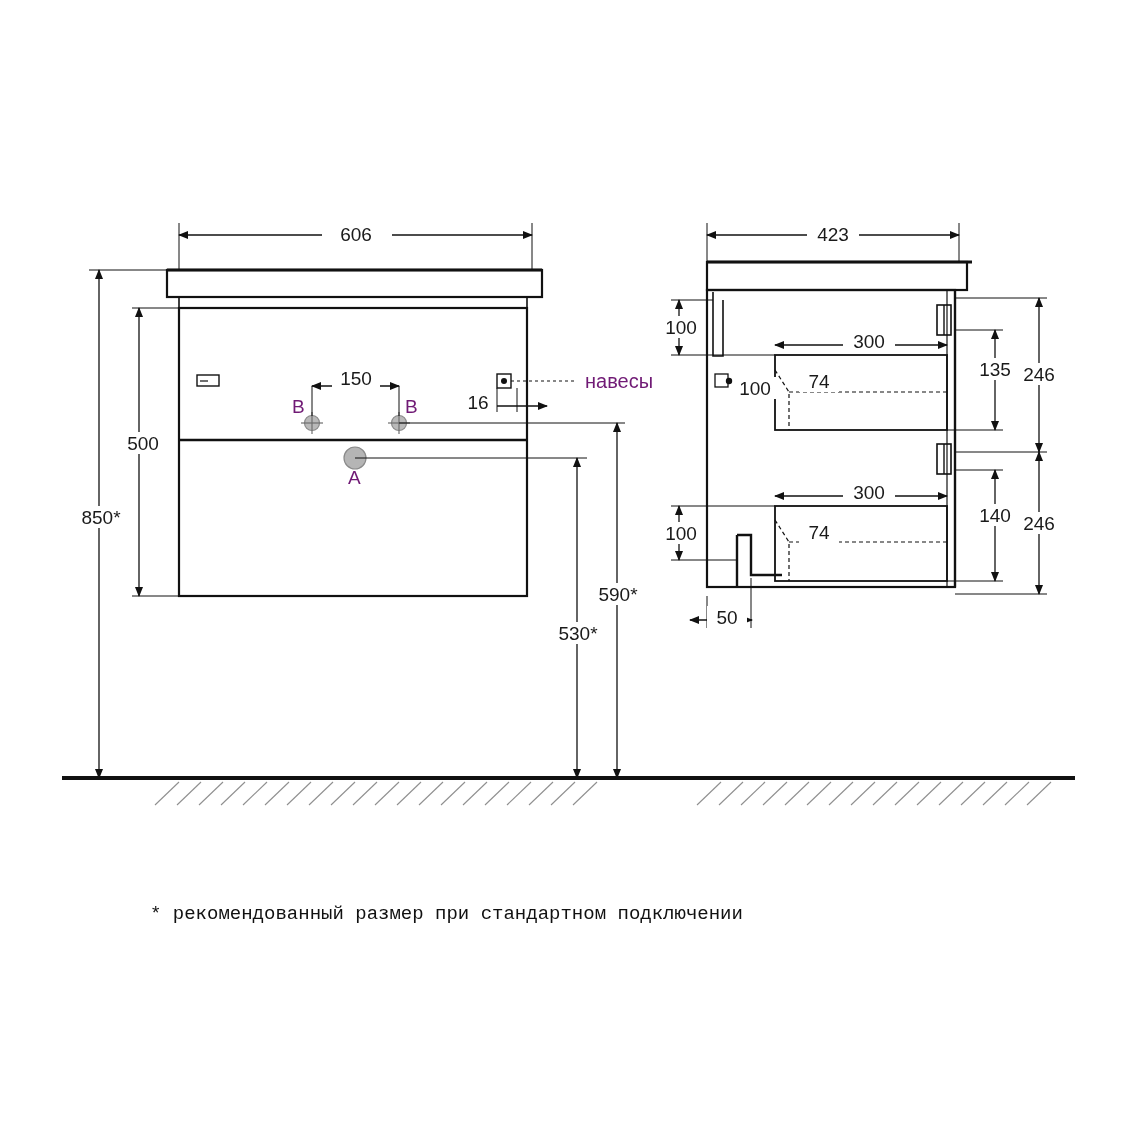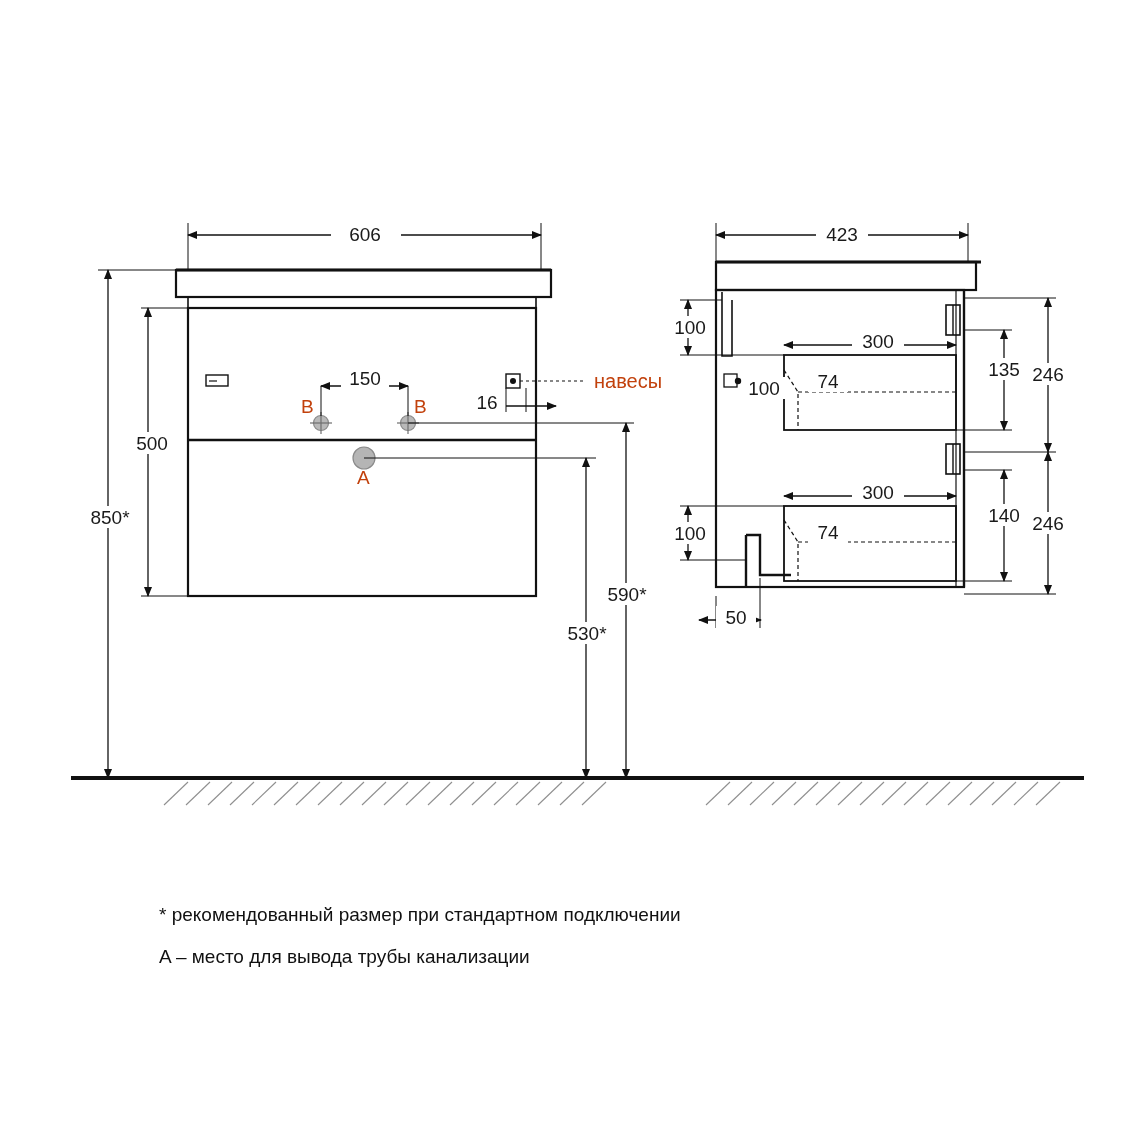--- a/index.html
+++ b/index.html
@@ -1,22 +1,22 @@
 <!DOCTYPE html>
 <html><head>
 <meta charset="utf-8">
 <style>
   html,body{margin:0;padding:0;background:#ffffff;}
   body{width:1123px;height:1123px;position:relative;font-family:"Liberation Sans",sans-serif;color:#000;}
-  #stage{position:absolute;left:16px;top:0;width:979px;height:1123px;padding-left:36px;}
+  #stage{position:absolute;left:7px;top:0;width:979px;height:1123px;padding-left:36px;}
   svg{position:absolute;left:0;top:0;width:1123px;height:1123px;}
   .dimtxt{font-family:"Liberation Sans",sans-serif;font-size:19px;fill:#1a1a1a;}
   .legend{position:absolute;left:143px;top:905px;width:800px;}
-  .legend div{font-family:Liberation Sans, sans-serif;font-size:19px;color:#111;line-height:1.0;margin-bottom:23px;white-space:nowrap;}
-  .lbl{position:absolute;font-family:"Liberation Sans",sans-serif;font-size:19px;color:#c2410c;}
+  .legend div{font-family:Liberation Mono, monospace;font-size:19px;color:#111;line-height:1.0;margin-bottom:23px;white-space:nowrap;}
+  .lbl{position:absolute;font-family:"Liberation Sans",sans-serif;font-size:19px;color:#701a75;}
 </style>
 </head>
 <body>
 
 <div id="stage">
 <svg viewBox="0 0 1123 1123" xmlns="http://www.w3.org/2000/svg">
   <defs>
     <marker id="ar" markerWidth="10" markerHeight="8" refX="9" refY="4" orient="auto" markerUnits="userSpaceOnUse">
       <path d="M0,0 L10,4 L0,8 z" fill="#111"></path>
     </marker>
@@ -233,15 +233,14 @@
   </g>
 </svg>
 
 <div class="lbl" style="left:285px;top:396px;">B</div>
 <div class="lbl" style="left:398px;top:396px;">B</div>
 <div class="lbl" style="left:341px;top:467px;">A</div>
 <div class="lbl" style="left:578px;top:370px;font-size:20px;">навесы</div>
 
 <div class="legend">
   <div>* рекомендованный размер при стандартном подключении</div>
-  <div>A – место для вывода трубы канализации</div>
 </div>
 </div>
 
 </body></html>

